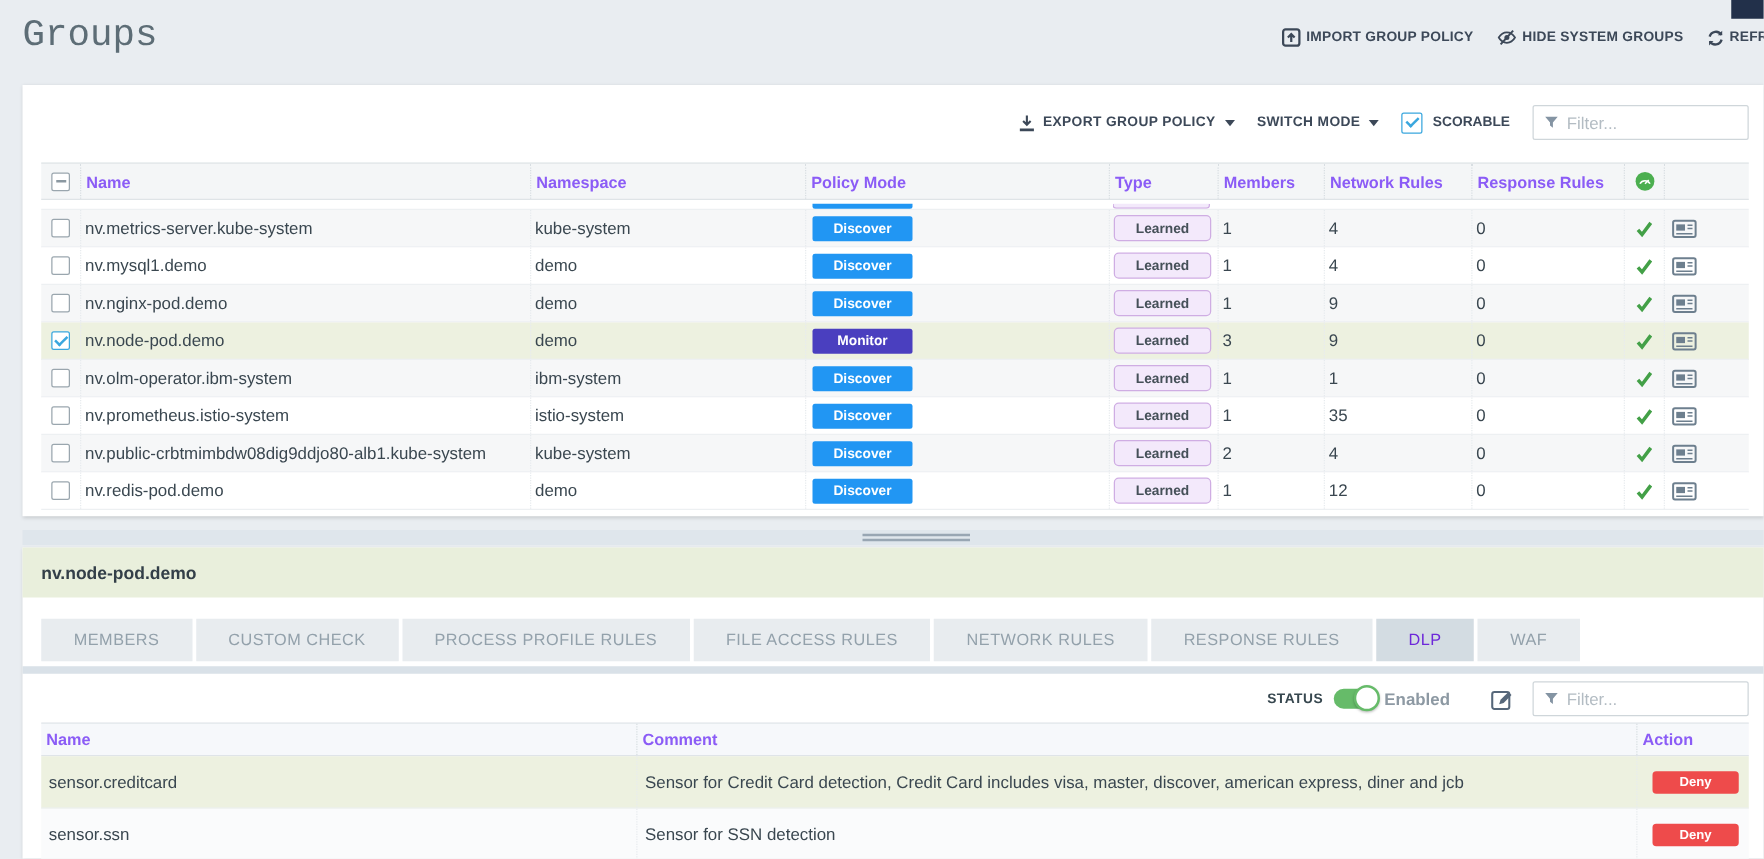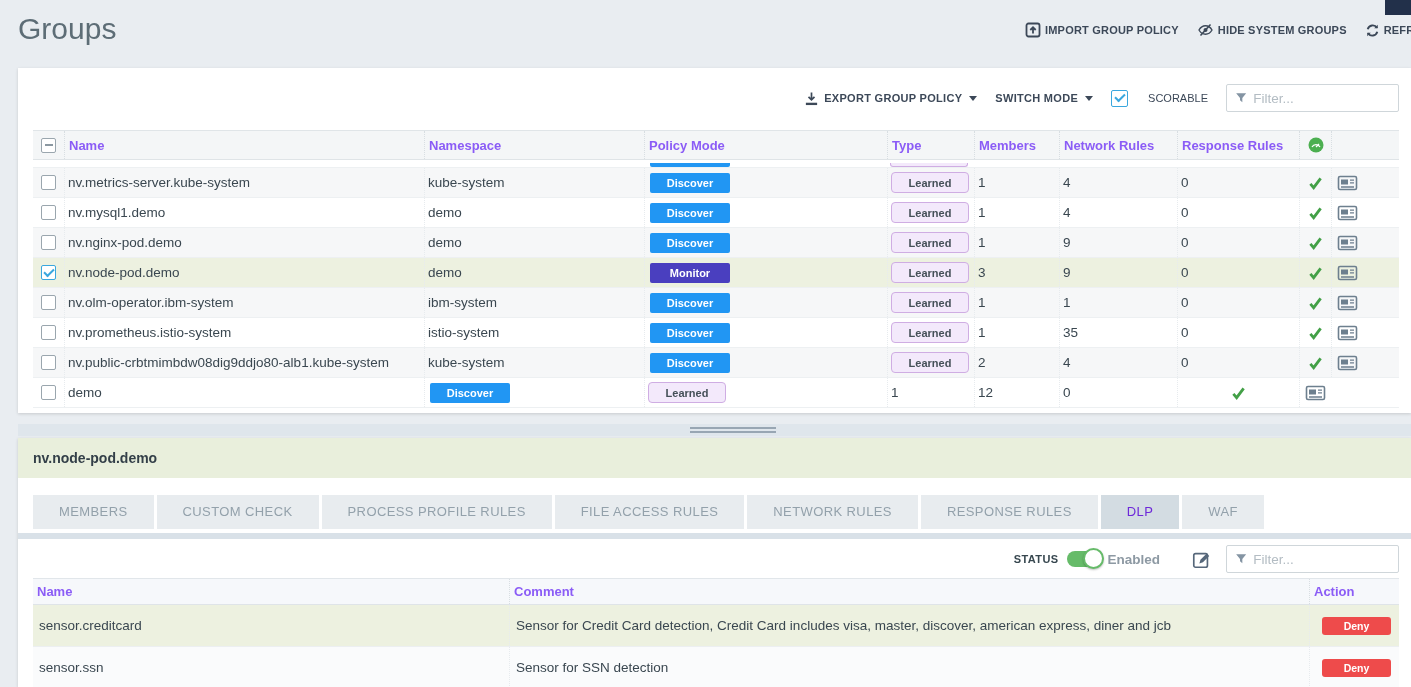--- a/index.html
+++ b/index.html
@@ -9,40 +9,40 @@
     --c-selrow:#edf1e0; --c-count:#43a047; --c-selcount:#29b6f6;
   }
   *{margin:0;padding:0;box-sizing:border-box;}
   html,body{width:1411px;height:687px;}
   body{
     position:relative;overflow:hidden;background:#e9edf1;
     font-family:"Liberation Sans",sans-serif;color:#37474f;
   }
   svg{display:block;}
   
-  .page-title{position:absolute;left:18px;top:12px;font-size:30px;font-weight:300;color:#5d6d76;}
+  .page-title{position:absolute;left:18px;top:12px;font-size:30px;font-weight:300;color:#5d6d76;font-family:Liberation Mono, monospace;}
   .corner-frag{position:absolute;top:0;right:0;width:26px;height:15px;background:#22304a;}
   .top-actions{position:absolute;left:1025px;top:22px;display:flex;gap:18px;white-space:nowrap;}
   .top-action{display:flex;align-items:center;gap:4px;font-size:11px;font-weight:bold;
     letter-spacing:.2px;color:#3c4858;cursor:pointer;}
   
   .groups-card{position:absolute;left:18px;top:68px;right:0;height:345px;background:#fff;
     box-shadow:0 1px 3px rgba(0,0,0,.15);}
   .toolbar-left{position:absolute;left:15px;top:16px;display:flex;align-items:center;gap:14px;}
   .count-text{font-size:13px;font-weight:bold;color:var(--c-count);}
   .sel-text{font-size:13px;font-weight:bold;color:var(--c-selcount);}
   .add-btn{display:flex;align-items:center;gap:7px;height:30px;padding:0 13px;background:#fff;
     border:1px solid #c9d3d9;border-radius:3px;font-size:13.5px;color:#5b6770;cursor:pointer;
     font-family:"Liberation Sans",sans-serif;}
   .toolbar-right{position:absolute;right:12px;top:16px;display:flex;align-items:center;gap:18px;}
   .tool-btn{display:flex;align-items:center;gap:5px;font-size:11px;font-weight:bold;
     letter-spacing:.3px;color:#3c4858;cursor:pointer;white-space:nowrap;}
   .caret{width:0;height:0;border-left:4px solid transparent;border-right:4px solid transparent;
     border-top:5px solid #3c4858;margin-left:2px;}
-  .scorable{display:flex;align-items:center;gap:20px;font-size:11px;font-weight:normal;color:#3c4858;}
+  .scorable{display:flex;align-items:center;gap:8px;font-size:11px;font-weight:bold;color:#3c4858;}
   .filter-box{display:flex;align-items:center;width:173px;height:28px;background:#fff;
     border:1px solid #cfd6da;border-radius:2px;padding:0 8px;gap:6px;}
   .filter-box input{border:none;outline:none;width:100%;font-size:13.5px;color:#5b6770;
     font-family:"Liberation Sans",sans-serif;background:transparent;}
   .filter-box input::placeholder{color:#b3bcc3;}
   
   .cb{width:15px;height:15px;border:1.5px solid #9aa6ae;border-radius:2px;background:#fff;
     display:inline-flex;align-items:center;justify-content:center;cursor:pointer;flex:none;}
   .cb.blue{width:17px;height:17px;border-color:#45a8dc;}
   .cb.checked{border-color:#3aa7de;}
@@ -438,20 +438,21 @@
                 <path d="M12.5 5.2h4M12.5 7.8h4M3.5 12h13" stroke="#6d7f8e" stroke-width="1.3" fill="none"></path>
               </svg>
             </button>
           </div>
   </div>
 
   <div class="grid trow">
     <div class="gcell center">
             <span class="cb"></span>
           </div>
+    <div class="gcell">nv.redis-pod.demo</div>
     <div class="gcell">demo</div>
     <div class="gcell">
             <button class="mode-btn mode-discover">Discover</button>
           </div>
     <div class="gcell">
             <span class="type-badge">Learned</span>
           </div>
     <div class="gcell">1</div>
     <div class="gcell">12</div>
     <div class="gcell">0</div>

